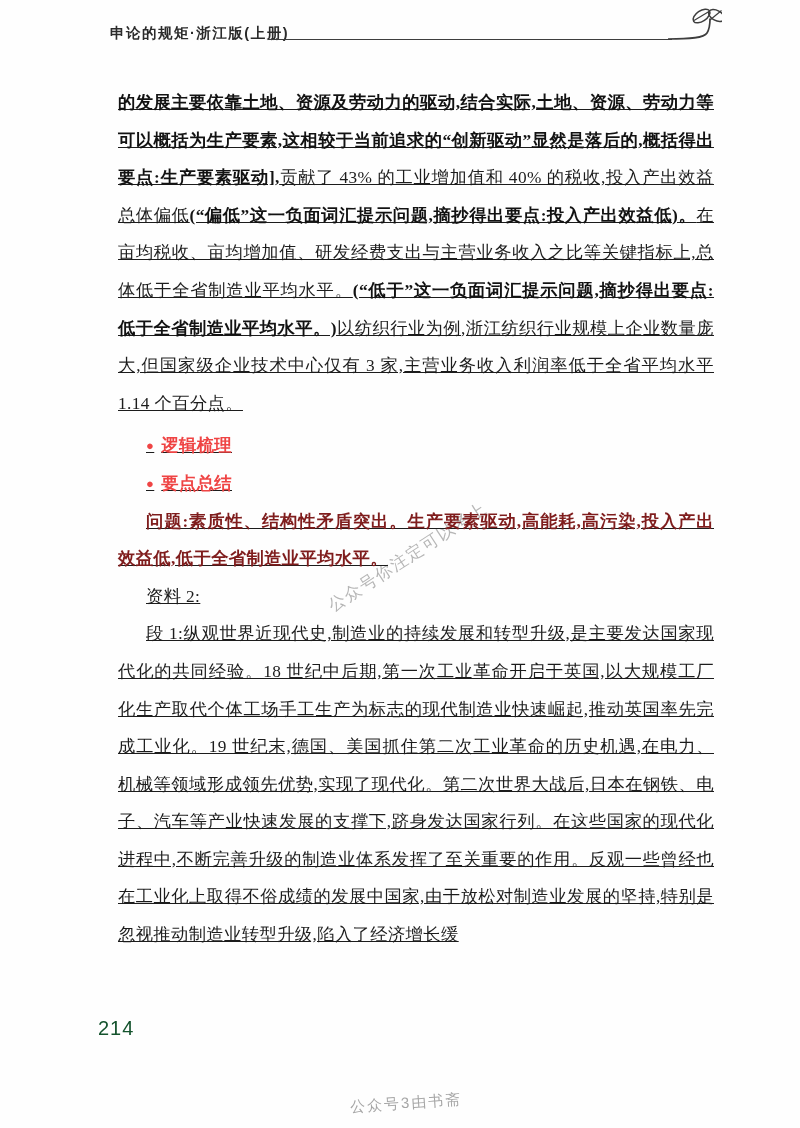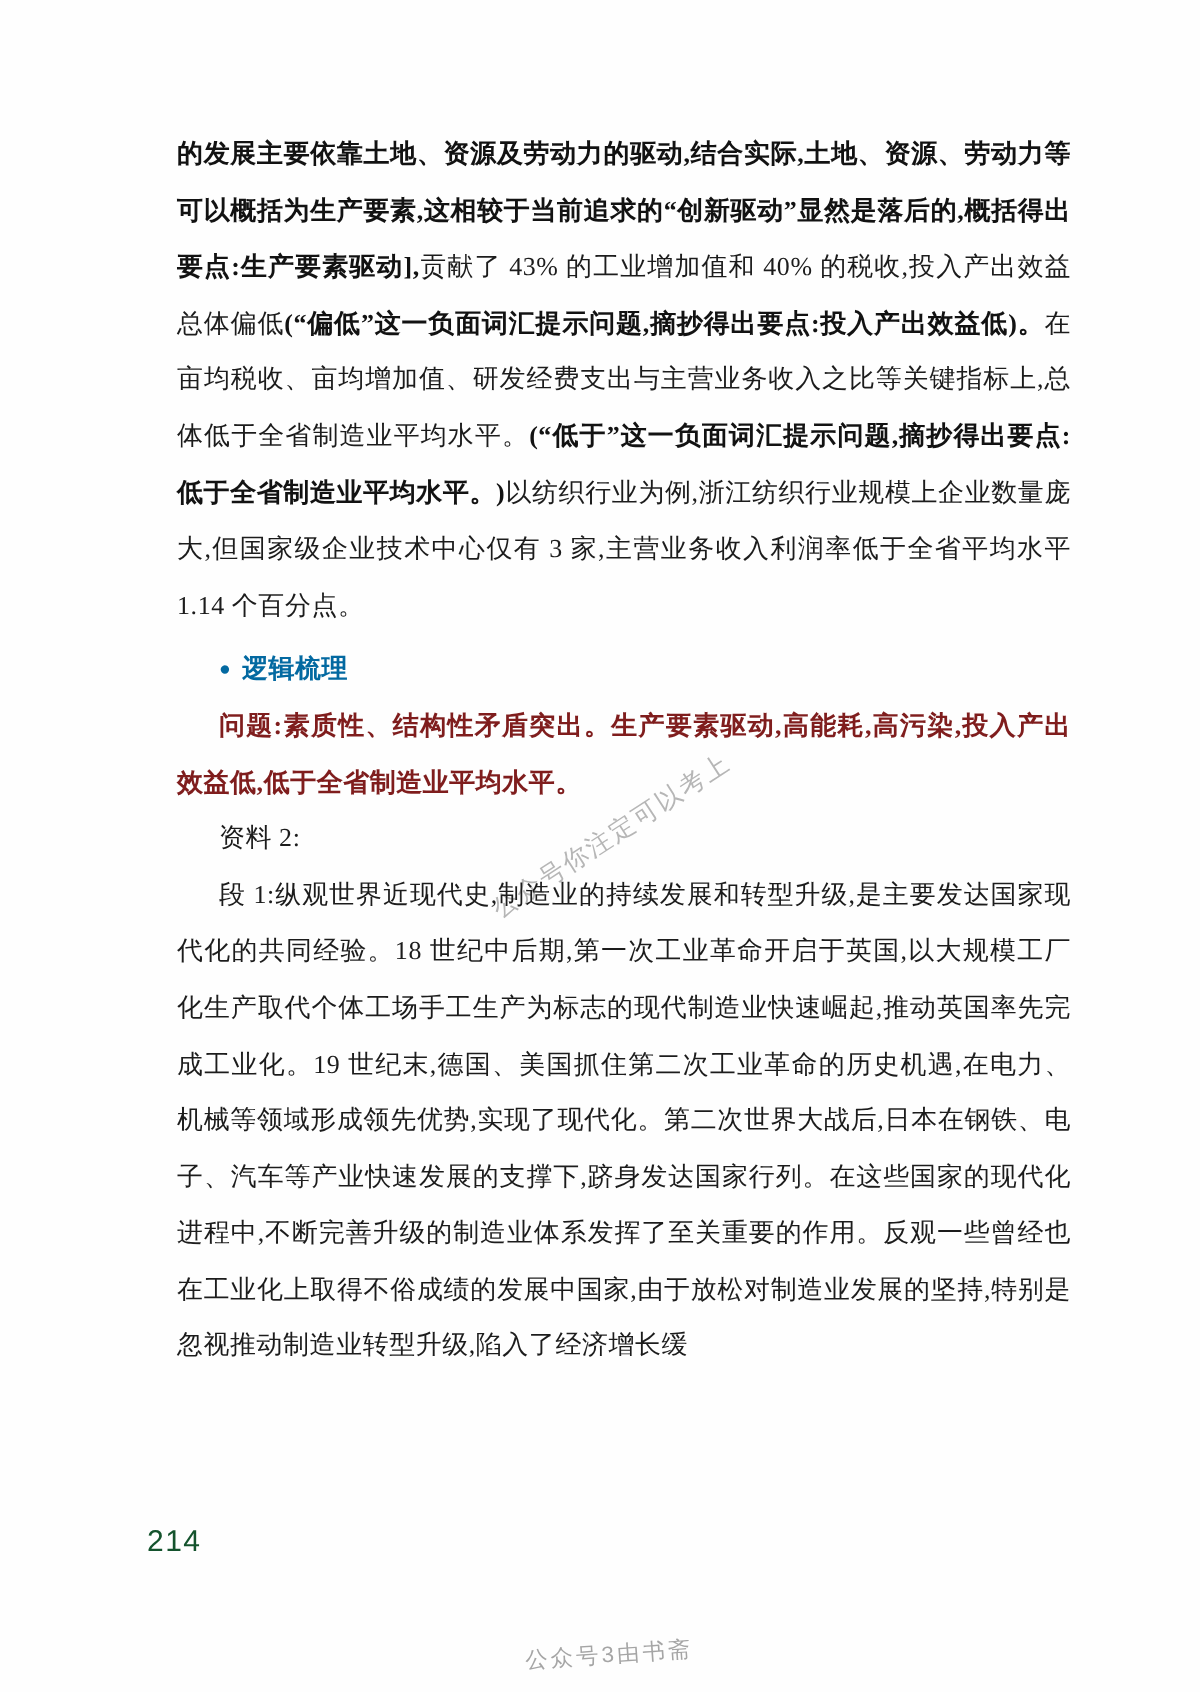--- a/index.html
+++ b/index.html
@@ -17,26 +17,26 @@
     font-family:"Liberation Sans","DejaVu Sans",sans-serif;
     font-size:14.5px;font-weight:600;color:#2b2b2b;letter-spacing:1.5px;white-space:nowrap;
   }
   .header-rule{position:absolute;left:158px;top:17px;right:50px;border-top:1.7px solid #3e3e3e;}
   .sprout{position:absolute;right:0;top:-14px;width:54px;height:36px;}
 
   
   .content{
     position:absolute;top:84px;left:118px;width:596px;z-index:2;
     font-size:17.3px;line-height:37.6px;color:#1c1c1c;
-    text-align:justify;letter-spacing:0.4px;
+    text-align:justify;letter-spacing:0.4px;text-decoration:underline;
   }
   .content p{margin:0;}
   .indent{text-indent:28px;}
   .seg-bold{font-weight:700;color:#121212;}
-  .section-head{text-indent:28px;font-weight:700;color:#0369a1;}
+  .section-head{text-indent:28px;font-weight:700;color:#ef4444;}
   .section-head .bullet{font-size:13px;vertical-align:1px;margin-right:7px;}
   .mt{margin-top:5px !important;}
   .bold-para{font-weight:700;color:#7f1d1d;}
 
   
   .page-number{
     position:absolute;left:98px;top:1017px;z-index:3;
     font-family:"Liberation Sans","DejaVu Sans",sans-serif;
     font-size:20px;color:#14532d;letter-spacing:1px;
   }
@@ -53,30 +53,42 @@
     font-family:"Liberation Sans","DejaVu Sans",sans-serif;
     font-size:15px;color:#909090;opacity:.8;letter-spacing:2px;white-space:nowrap;
     transform:rotate(-4deg);
   }
 </style>
 </head>
 <body>
 
 <div class="scan-page">
 
+  <div class="header">
+    <span class="header-title">申论的规矩·浙江版(上册)</span>
+    <div class="header-rule"></div>
+    <svg class="sprout" viewBox="0 0 54 36">
+      <path d="M0 31 C 22 31, 36 30, 39 25 C 41.5 21, 42 16, 42 11" fill="none" stroke="#3e3e3e" stroke-width="1.7" stroke-linecap="round"></path>
+      <ellipse cx="33.5" cy="8" rx="9.5" ry="5.2" fill="none" stroke="#3e3e3e" stroke-width="1.5" transform="rotate(-34 33.5 8)"></ellipse>
+      <line x1="26" y1="12.5" x2="41" y2="3.5" stroke="#3e3e3e" stroke-width="1.2"></line>
+      <ellipse cx="48.5" cy="7.5" rx="8.5" ry="5" fill="none" stroke="#3e3e3e" stroke-width="1.5" transform="rotate(28 48.5 7.5)"></ellipse>
+      <line x1="42" y1="12" x2="53.5" y2="2.5" stroke="#3e3e3e" stroke-width="1.2"></line>
+    </svg>
+  </div>
 
   <div class="wm-diagonal">公众号你注定可以考上</div>
 
   <div class="content">
 
     <p><span class="seg-bold">的发展主要依靠土地、资源及劳动力的驱动,结合实际,土地、资源、劳动力等可以概括为生产要素,这相较于当前追求的“创新驱动”显然是落后的,概括得出要点:生产要素驱动],</span><span>贡献了 43% 的工业增加值和 40% 的税收,投入产出效益总体偏低</span><span class="seg-bold">(“偏低”这一负面词汇提示问题,摘抄得出要点:投入产出效益低)。</span><span>在亩均税收、亩均增加值、研发经费支出与主营业务收入之比等关键指标上,总体低于全省制造业平均水平。</span><span class="seg-bold">(“低于”这一负面词汇提示问题,摘抄得出要点:低于全省制造业平均水平。)</span><span>以纺织行业为例,浙江纺织行业规模上企业数量庞大,但国家级企业技术中心仅有 3 家,主营业务收入利润率低于全省平均水平 1.14 个百分点。</span></p>
 
     <p class="section-head mt"><span class="bullet">●</span><span>逻辑梳理</span></p>
 
 
+    <p class="section-head"><span class="bullet">●</span><span>要点总结</span></p>
 
     <p class="indent bold-para">问题:素质性、结构性矛盾突出。生产要素驱动,高能耗,高污染,投入产出效益低,低于全省制造业平均水平。</p>
 
     <p class="indent">资料 2:</p>
 
     <p class="indent">段 1:纵观世界近现代史,制造业的持续发展和转型升级,是主要发达国家现代化的共同经验。18 世纪中后期,第一次工业革命开启于英国,以大规模工厂化生产取代个体工场手工生产为标志的现代制造业快速崛起,推动英国率先完成工业化。19 世纪末,德国、美国抓住第二次工业革命的历史机遇,在电力、机械等领域形成领先优势,实现了现代化。第二次世界大战后,日本在钢铁、电子、汽车等产业快速发展的支撑下,跻身发达国家行列。在这些国家的现代化进程中,不断完善升级的制造业体系发挥了至关重要的作用。反观一些曾经也在工业化上取得不俗成绩的发展中国家,由于放松对制造业发展的坚持,特别是忽视推动制造业转型升级,陷入了经济增长缓</p>
 
   </div>
 
   <div class="page-number">214</div>

